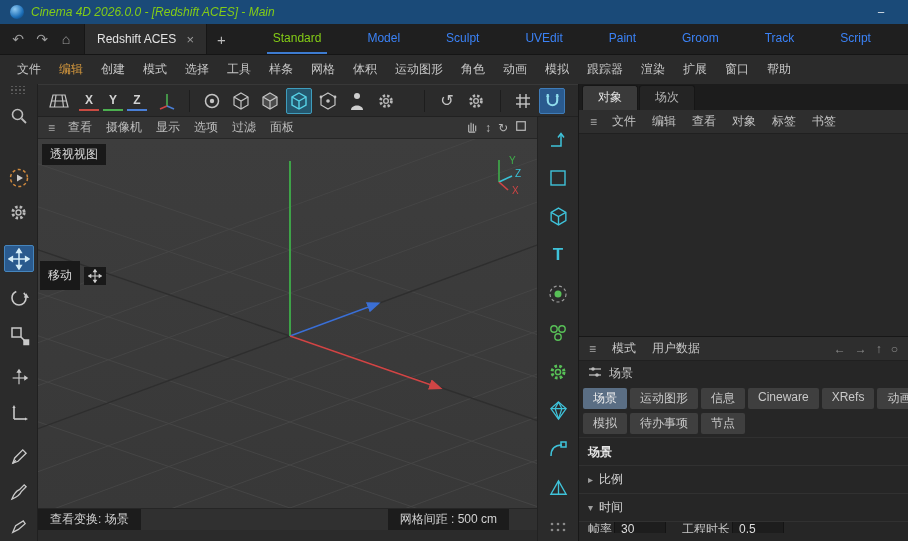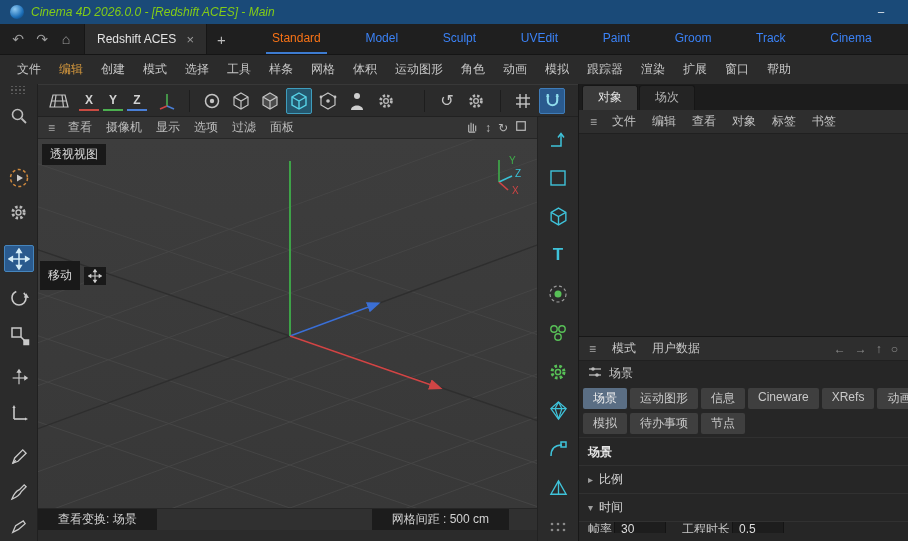--- a/index.html
+++ b/index.html
@@ -20,21 +20,21 @@
   .tabbar { position:absolute; left:0; top:24px; width:908px; height:31px; background:#1f1f1f;
             display:flex; align-items:stretch; border-bottom:1px solid #151515; }
   .hist { display:flex; align-items:center; padding:0 6px; color:#9d9d9d; font-size:14px; }
   .hist span { width:24px; text-align:center; }
   .doc-tab { display:flex; align-items:center; gap:10px; padding:0 12px; background:#2d2d2d;
              color:#e3e3e3; border-left:1px solid #161616; border-right:1px solid #161616; }
   .doc-tab .close { color:#9a9a9a; font-size:13px; }
   .add-tab { display:flex; align-items:center; padding:0 10px; color:#bdbdbd; font-size:15px; }
   .layout-tabs { display:flex; flex:1; justify-content:space-around; align-items:stretch; padding:0 14px; }
   .ltab { display:flex; align-items:center; padding:0 6px; color:#3b82f6; border-bottom:2px solid transparent; }
-  .ltab.active { color:#f97316; border-bottom-color:#3d7bd0; }
+  .ltab.active { color:#84cc16; border-bottom-color:#3d7bd0; }
 
   
   .menubar { position:absolute; left:0; top:55px; width:908px; height:29px; background:#2b2b2b;
              display:flex; align-items:center; padding-left:8px; }
   .mitem { padding:0 9px; color:#c6c6c6; white-space:nowrap; }
   .mitem.active { color:#d89a3e; }
 
   
   .toolbar { position:absolute; left:0; top:84px; width:578px; height:33px; background:#2b2b2b;
              border-top:1px solid #383838; border-bottom:1px solid #212121;
@@ -75,21 +75,21 @@
   .chip.view-label { left:4px; top:5px; }
   .cam-row { position:absolute; left:160px; top:5px; display:flex; gap:10px; align-items:center; }
   .cam-chip { background:#191919; padding:2px 10px; color:#d8d8d8; }
   .cam-swap { background:#191919; padding:1px 6px; color:#bdbdbd; }
   .tool-hint { position:absolute; left:2px; top:122px; display:flex; gap:4px; align-items:center; }
   .tool-hint .txt { background:#191919; padding:6px 8px; color:#d8d8d8; }
   .tool-hint .ico { background:#191919; padding:2px 4px; display:flex; }
   .gizmo { position:absolute; right:8px; top:12px; }
   .vp-status { height:22px; background:#303030; border-top:1px solid #262626;
                display:flex; align-items:center; justify-content:space-between; }
-  .status-box { background:#1c1c1c; height:100%; display:flex; align-items:center; padding:0 20px; color:#d2d2d2; }
+  .status-box { background:#1c1c1c; height:100%; display:flex; align-items:center; padding:0 12px; color:#d2d2d2; }
   .status-box.right { margin-right:28px; }
   .vp-bottom-strip { height:11px; background:#2b2b2b; }
 
   
   .right-strip { position:absolute; left:537px; top:117px; width:41px; height:424px; background:#2b2b2b;
                  border-left:1px solid #222; display:flex; flex-direction:column; align-items:center;
                  padding-top:8px; gap:11px; overflow:hidden; }
   .rtool { width:30px; height:28px; display:flex; align-items:center; justify-content:center; }
   .rtool .tglyph { color:#3fc3da; font-weight:bold; font-size:17px; }
 
@@ -149,21 +149,21 @@
     <span class="add-tab">+</span>
     <div class="layout-tabs">
 
     <span class="ltab active">Standard</span>
         <span class="ltab">Model</span>
         <span class="ltab">Sculpt</span>
         <span class="ltab">UVEdit</span>
         <span class="ltab">Paint</span>
         <span class="ltab">Groom</span>
         <span class="ltab">Track</span>
-        <span class="ltab">Cinema</span>
+        <span class="ltab">Script</span>
       </div>
   </div>
 
   <div class="menubar">
 
   <span class="mitem">文件</span>
       <span class="mitem active">编辑</span>
       <span class="mitem">创建</span>
       <span class="mitem">模式</span>
       <span class="mitem">选择</span>

